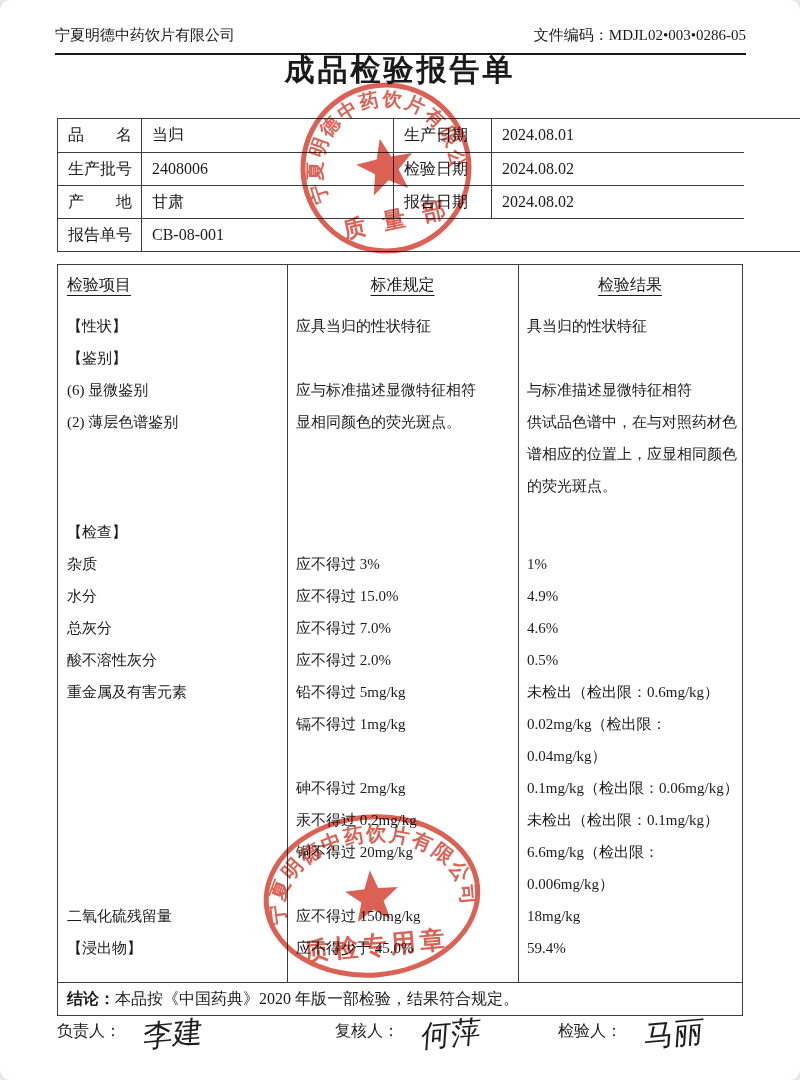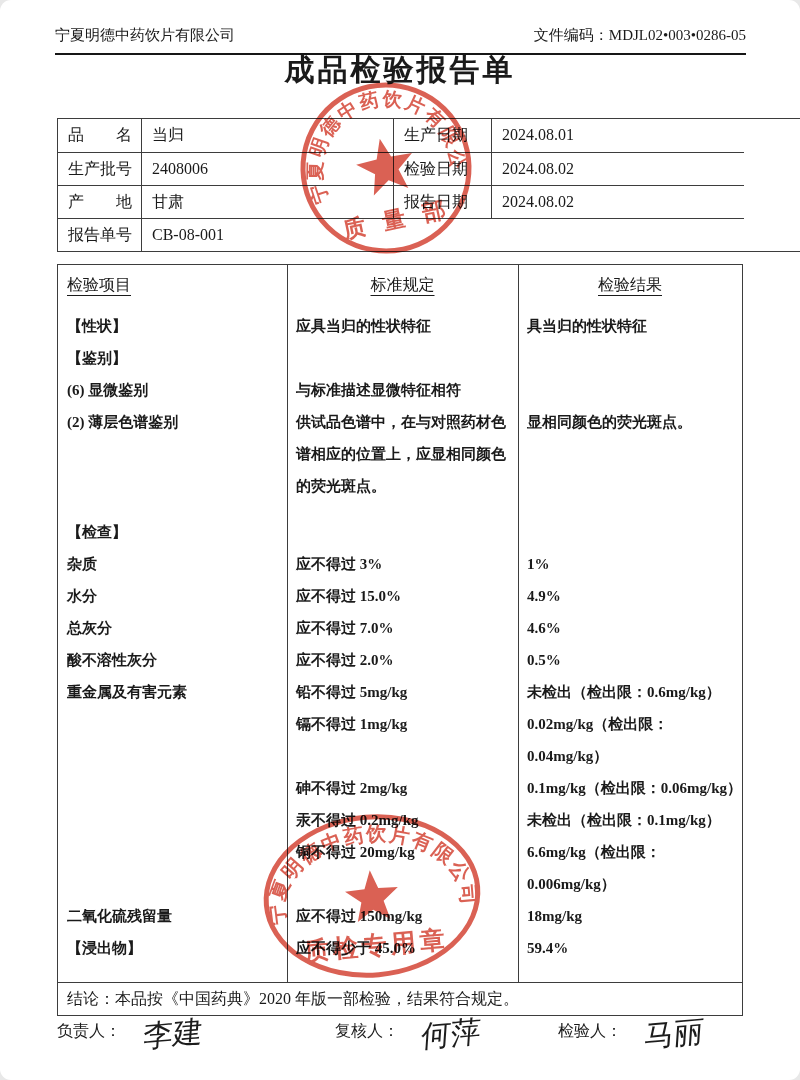--- a/index.html
+++ b/index.html
@@ -37,29 +37,29 @@
     border:1px solid #3d3d3d; box-sizing:border-box; font-size:15px;margin-top:14px;
   }
   .vline { position:absolute; top:0; width:1px; height:717px; background:#3d3d3d; }
   .v1 { left:229px; } .v2 { left:460px; }
   .thead { display:grid; grid-template-columns:229px 231px 224px; padding-top:10px; font-size:16px; }
   .thead span { text-decoration:underline; text-underline-offset:5px; }
   .thead .h1 { text-align:left; padding-left:9px; }
   .thead .h2, .thead .h3 { text-align:center; }
   .tbody { padding-top:14px; }
   .trow { display:grid; grid-template-columns:229px 231px 224px; min-height:32px; }
-  .trow .c { line-height:32px; padding-left:9px; box-sizing:border-box;font-weight:bold; }
+  .trow .c { line-height:32px; padding-left:9px; box-sizing:border-box; }
   .trow .c2 { padding-right:5px; }
   .sect-gap { margin-top:14px; }
   .concl {
     position:absolute; left:0; right:0; top:717px; height:33px;
     border-top:1px solid #3d3d3d; line-height:32px; padding-left:9px; font-size:16px;
     background:transparent; white-space:nowrap;
   }
-  .concl b { font-weight:normal; }
+  .concl b { font-weight:bold; }
   
   .sig-group { position:absolute; top:1006px; font-size:16px; white-space:nowrap; }
   .sg1 { left:57px; } .sg2 { left:335px; } .sg3 { left:558px; }
   .sig-name {
     display:inline-block; margin-left:22px; position:relative; top:8px;
     font-size:30px; color:#1c1c1c;
     font-family:"DejaVu Sans",sans-serif;
     transform:rotate(-5deg) skewX(-9deg);
   }
   
@@ -115,27 +115,28 @@
   </div>
 
   <div class="trow">
     <div class="c c1">【鉴别】</div>
     <div class="c c2"></div>
     <div class="c c3"></div>
   </div>
 
   <div class="trow">
     <div class="c c1">(6) 显微鉴别</div>
+    <div class="c c2">应与标准描述显微特征相符</div>
     <div class="c c3">与标准描述显微特征相符</div>
   </div>
 
   <div class="trow">
     <div class="c c1">(2) 薄层色谱鉴别</div>
+    <div class="c c3">显相同颜色的荧光斑点。</div>
     <div class="c c2">供试品色谱中，在与对照药材色谱相应的位置上，应显相同颜色的荧光斑点。</div>
-    <div class="c c3">显相同颜色的荧光斑点。</div>
   </div>
 
   <div class="trow sect-gap">
     <div class="c c1">【检查】</div>
     <div class="c c2"></div>
     <div class="c c3"></div>
   </div>
 
   <div class="trow">
     <div class="c c1">杂质</div>

